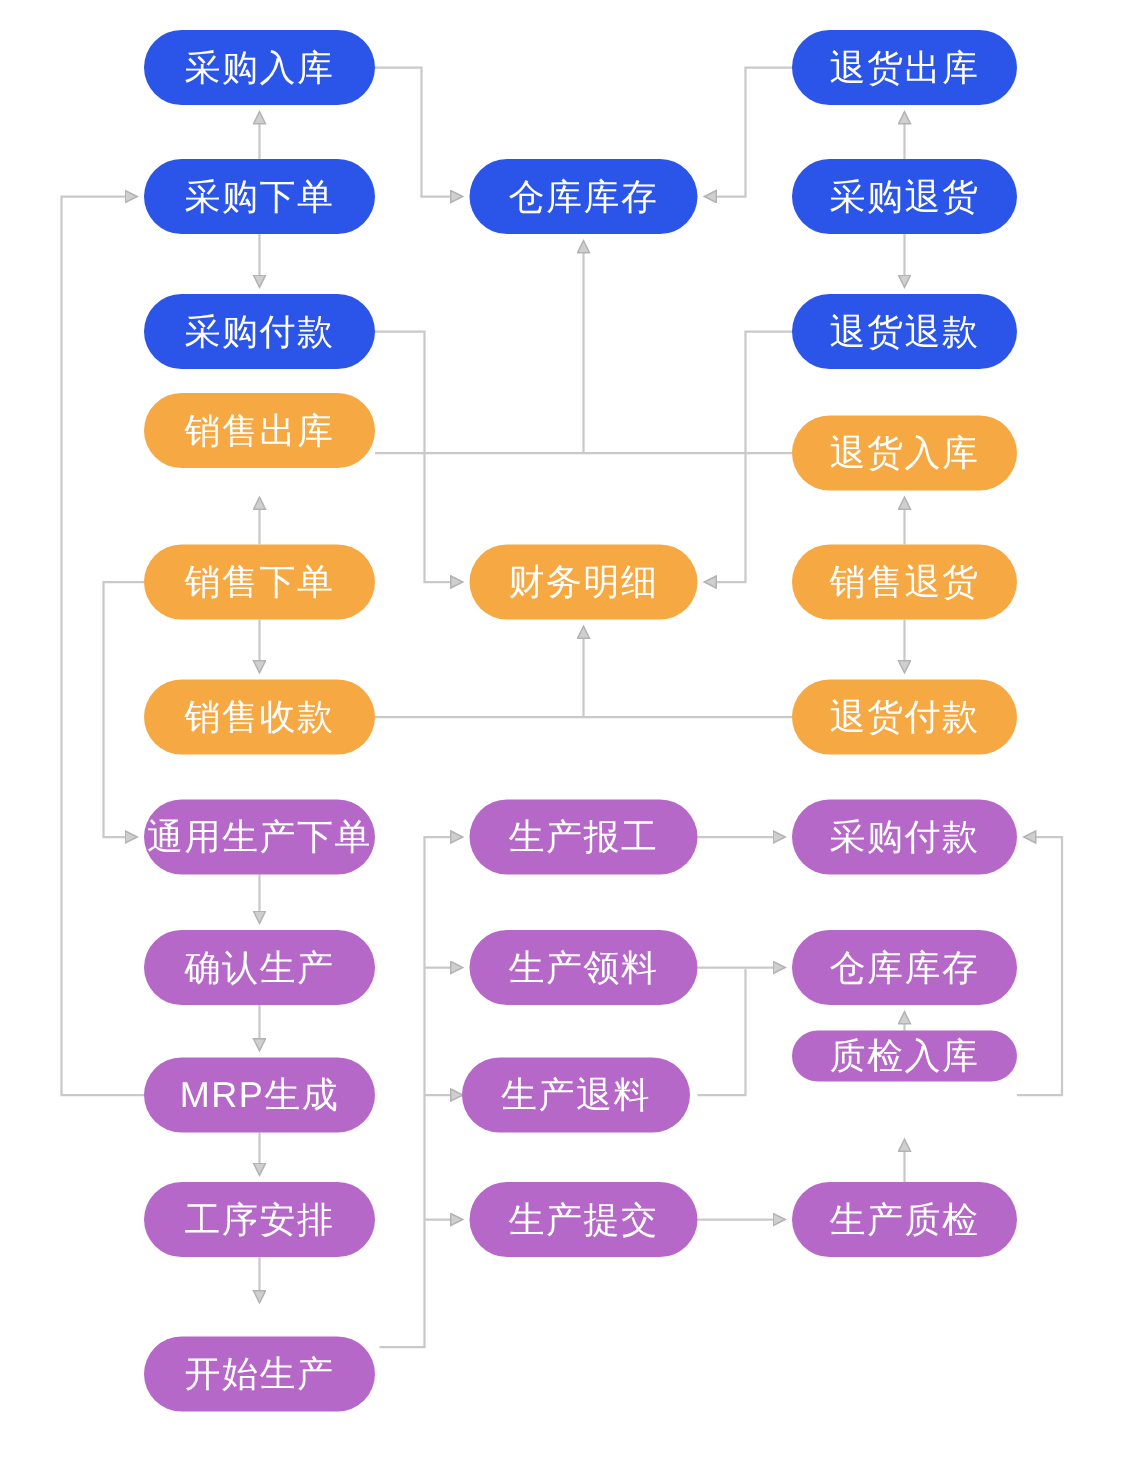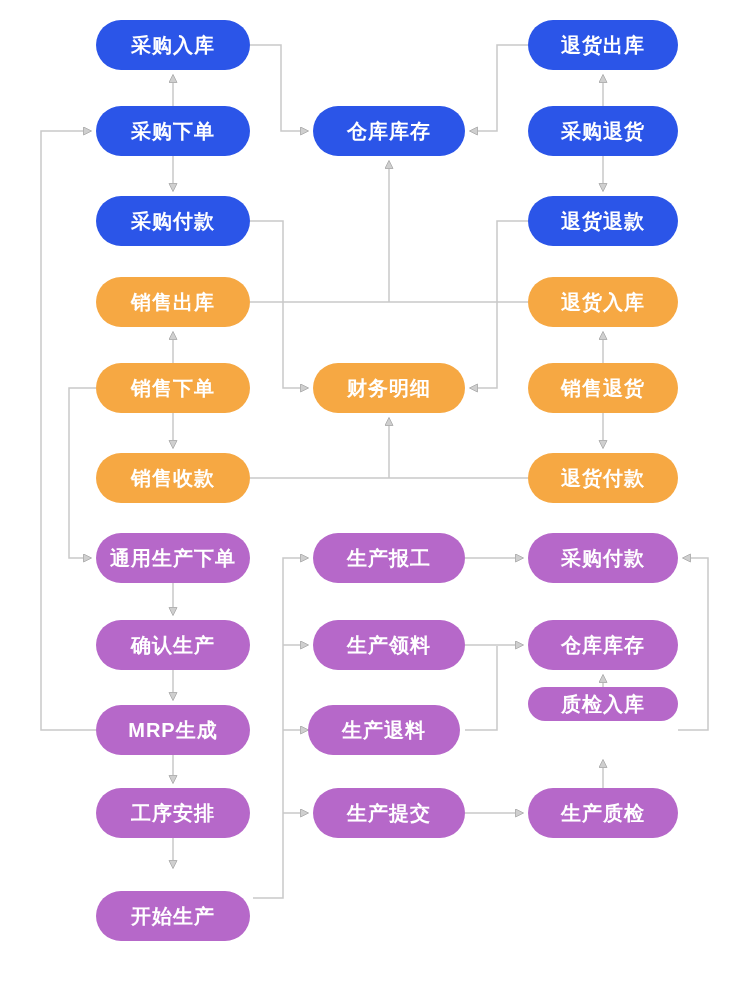--- a/index.html
+++ b/index.html
@@ -15,22 +15,22 @@
     position: absolute;
     left: 0; top: 0;
     width: 750px; height: 987px;
   }
   .node {
     position: absolute;
     display: flex;
     align-items: center;
     justify-content: center;
     color: #ffffff;
-    font-weight: bold;
-    font-size: 20px;
+    font-weight: normal;
+    font-size: 24px;
     letter-spacing: 1px;
     border-radius: 25px;
     white-space: nowrap;
     box-sizing: border-box;
   }
   .node.blue   { background: #2b55e8; }
   .node.orange { background: #f6a843; }
   .node.purple { background: #b668c9; }
 </style>
 </head>
@@ -80,21 +80,21 @@
       </g>
   </svg>
   <div id="nodes-layer">
       <div class="node blue" style="left: 96px; top: 20px; width: 154px; height: 50px;">采购入库</div>
       <div class="node blue" style="left: 528px; top: 20px; width: 150px; height: 50px;">退货出库</div>
       <div class="node blue" style="left: 96px; top: 106px; width: 154px; height: 50px;">采购下单</div>
       <div class="node blue" style="left: 313px; top: 106px; width: 152px; height: 50px;">仓库库存</div>
       <div class="node blue" style="left: 528px; top: 106px; width: 150px; height: 50px;">采购退货</div>
       <div class="node blue" style="left: 96px; top: 196px; width: 154px; height: 50px;">采购付款</div>
       <div class="node blue" style="left: 528px; top: 196px; width: 150px; height: 50px;">退货退款</div>
-      <div class="node orange" style="left: 96px; top: 277px; width: 154px; height: 50px;">销售出库</div>
+      <div class="node orange" style="left: 96px; top: 262px; width: 154px; height: 50px;">销售出库</div>
       <div class="node orange" style="left: 528px; top: 277px; width: 150px; height: 50px;">退货入库</div>
       <div class="node orange" style="left: 96px; top: 363px; width: 154px; height: 50px;">销售下单</div>
       <div class="node orange" style="left: 313px; top: 363px; width: 152px; height: 50px;">财务明细</div>
       <div class="node orange" style="left: 528px; top: 363px; width: 150px; height: 50px;">销售退货</div>
       <div class="node orange" style="left: 96px; top: 453px; width: 154px; height: 50px;">销售收款</div>
       <div class="node orange" style="left: 528px; top: 453px; width: 150px; height: 50px;">退货付款</div>
       <div class="node purple" style="left: 96px; top: 533px; width: 154px; height: 50px;">通用生产下单</div>
       <div class="node purple" style="left: 313px; top: 533px; width: 152px; height: 50px;">生产报工</div>
       <div class="node purple" style="left: 528px; top: 533px; width: 150px; height: 50px;">采购付款</div>
       <div class="node purple" style="left: 96px; top: 620px; width: 154px; height: 50px;">确认生产</div>

